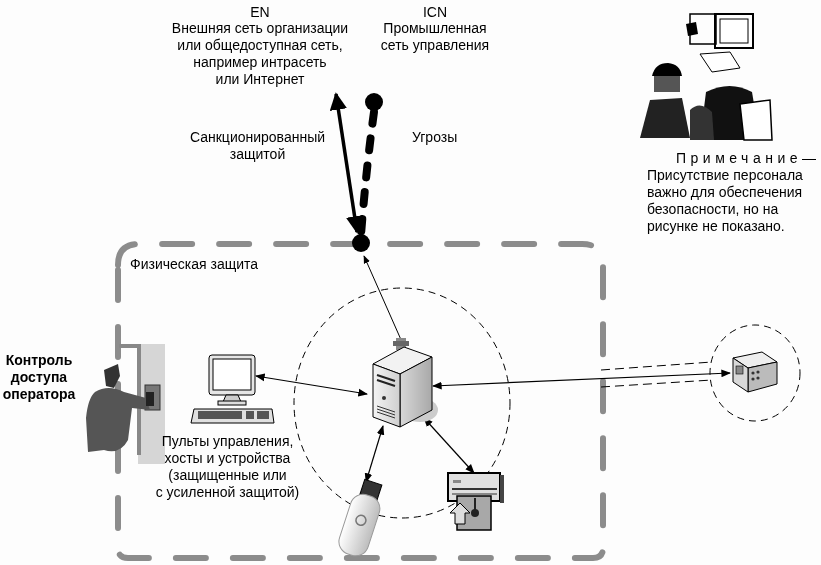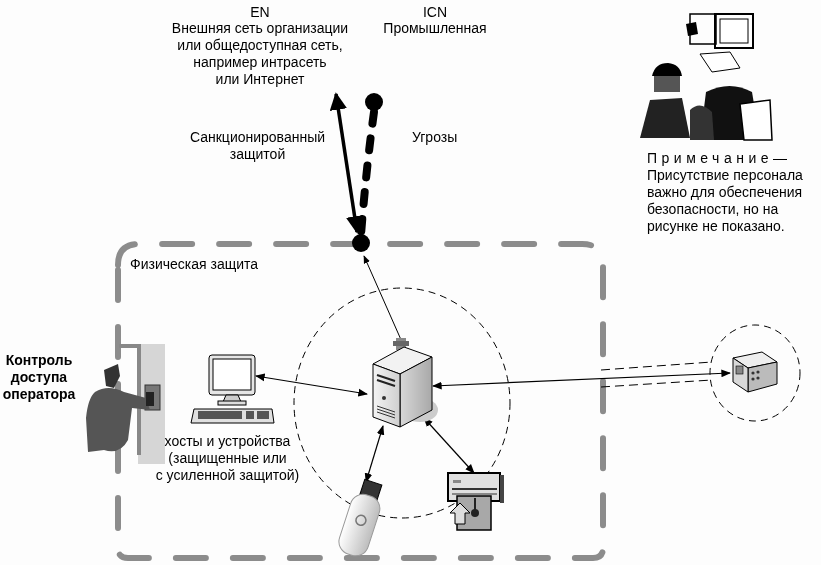--- a/index.html
+++ b/index.html
@@ -1,21 +1,21 @@
 <!DOCTYPE html>
 <html><head>
 <meta charset="utf-8">
 <style>
   html, body { margin:0; padding:0; background:#fdfdfd; }
   body { width:821px; height:565px; position:relative; overflow:hidden;
          font-family:"Liberation Sans", sans-serif; color:#000; }
   .lbl { position:absolute; font-size:14px; line-height:17px; text-align:center; white-space:nowrap; }
   .lbl div { display:block; }
   svg#diagram { position:absolute; left:0; top:0; }
-  .note-title { letter-spacing:4.5px; }
+  .note-title { letter-spacing:4.5px;margin-left:29px; }
 </style>
 </head>
 <body>
 
 <svg id="diagram" width="821" height="565" viewBox="0 0 821 565">
   <defs>
     <marker id="ah" viewBox="0 0 10 10" refX="9" refY="5" markerWidth="8" markerHeight="8" orient="auto-start-reverse">
       <path d="M0,1 L10,5 L0,9 z" fill="#000"></path>
     </marker>
     <marker id="ahBig" viewBox="0 0 10 10" refX="9" refY="5" markerWidth="5" markerHeight="5" orient="auto-start-reverse">
@@ -145,38 +145,40 @@
 <div class="lbl" style="left:135px;top:20px;width:250px;">
   <div>Внешняя сеть организации</div>
   <div>или общедоступная сеть,</div>
   <div>например  интрасеть</div>
   <div>или Интернет</div>
 </div>
 
 <div class="lbl" style="left:385px;top:4px;width:100px;">ICN</div>
 <div class="lbl" style="left:370px;top:20px;width:130px;">
   <div>Промышленная</div>
+  <div>сеть управления</div>
 </div>
 
 <div class="lbl" style="left:170px;top:129px;width:175px;">
   <div>Санкционированный</div>
   <div>защитой</div>
 </div>
 
 <div class="lbl" style="left:388px;top:129px;margin-left:24px;">Угрозы</div>
 
 <div class="lbl" style="left:130px;top:256px;text-align:left;">Физическая защита</div>
 
 <div class="lbl" style="left:0px;top:352px;width:78px;font-weight:bold;">
   <div>Контроль</div>
   <div>доступа</div>
   <div>оператора</div>
 </div>
 
 <div class="lbl" style="left:140px;top:433px;width:175px;">
+  <div>Пульты управления,</div>
   <div>хосты и устройства</div>
   <div>(защищенные или</div>
   <div>с усиленной защитой)</div>
 </div>
 
 <div class="lbl" style="left:647px;top:150px;text-align:left;">
   <div class="note-title">Примечание—</div>
   <div>Присутствие персонала</div>
   <div>важно для обеспечения</div>
   <div>безопасности, но на</div>

